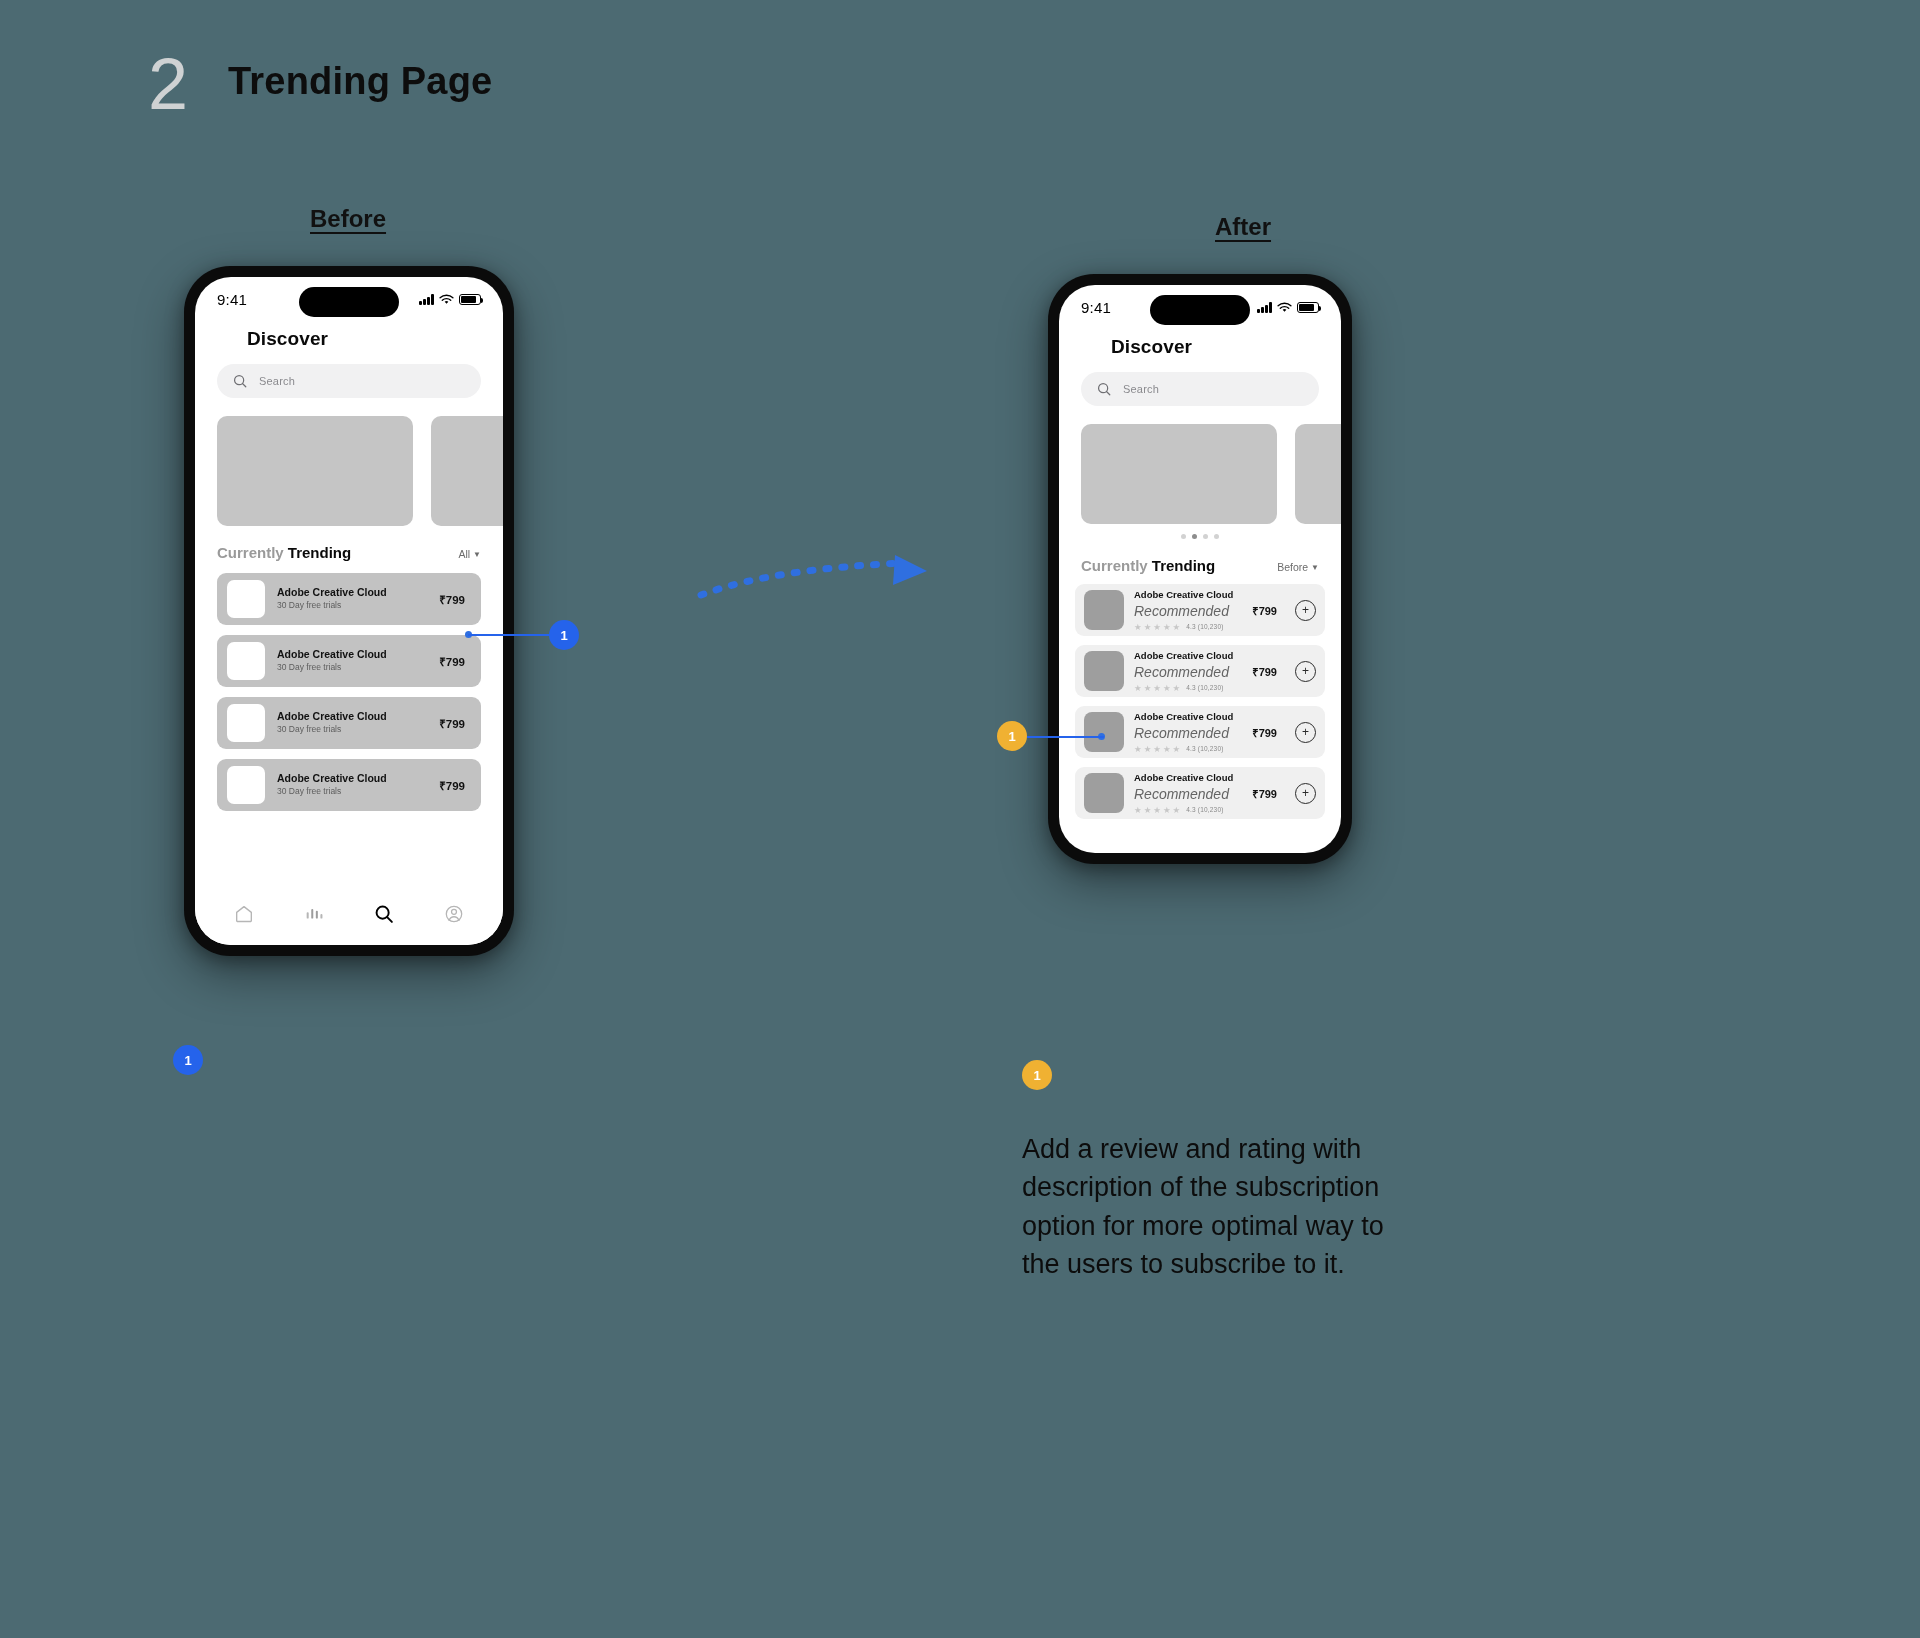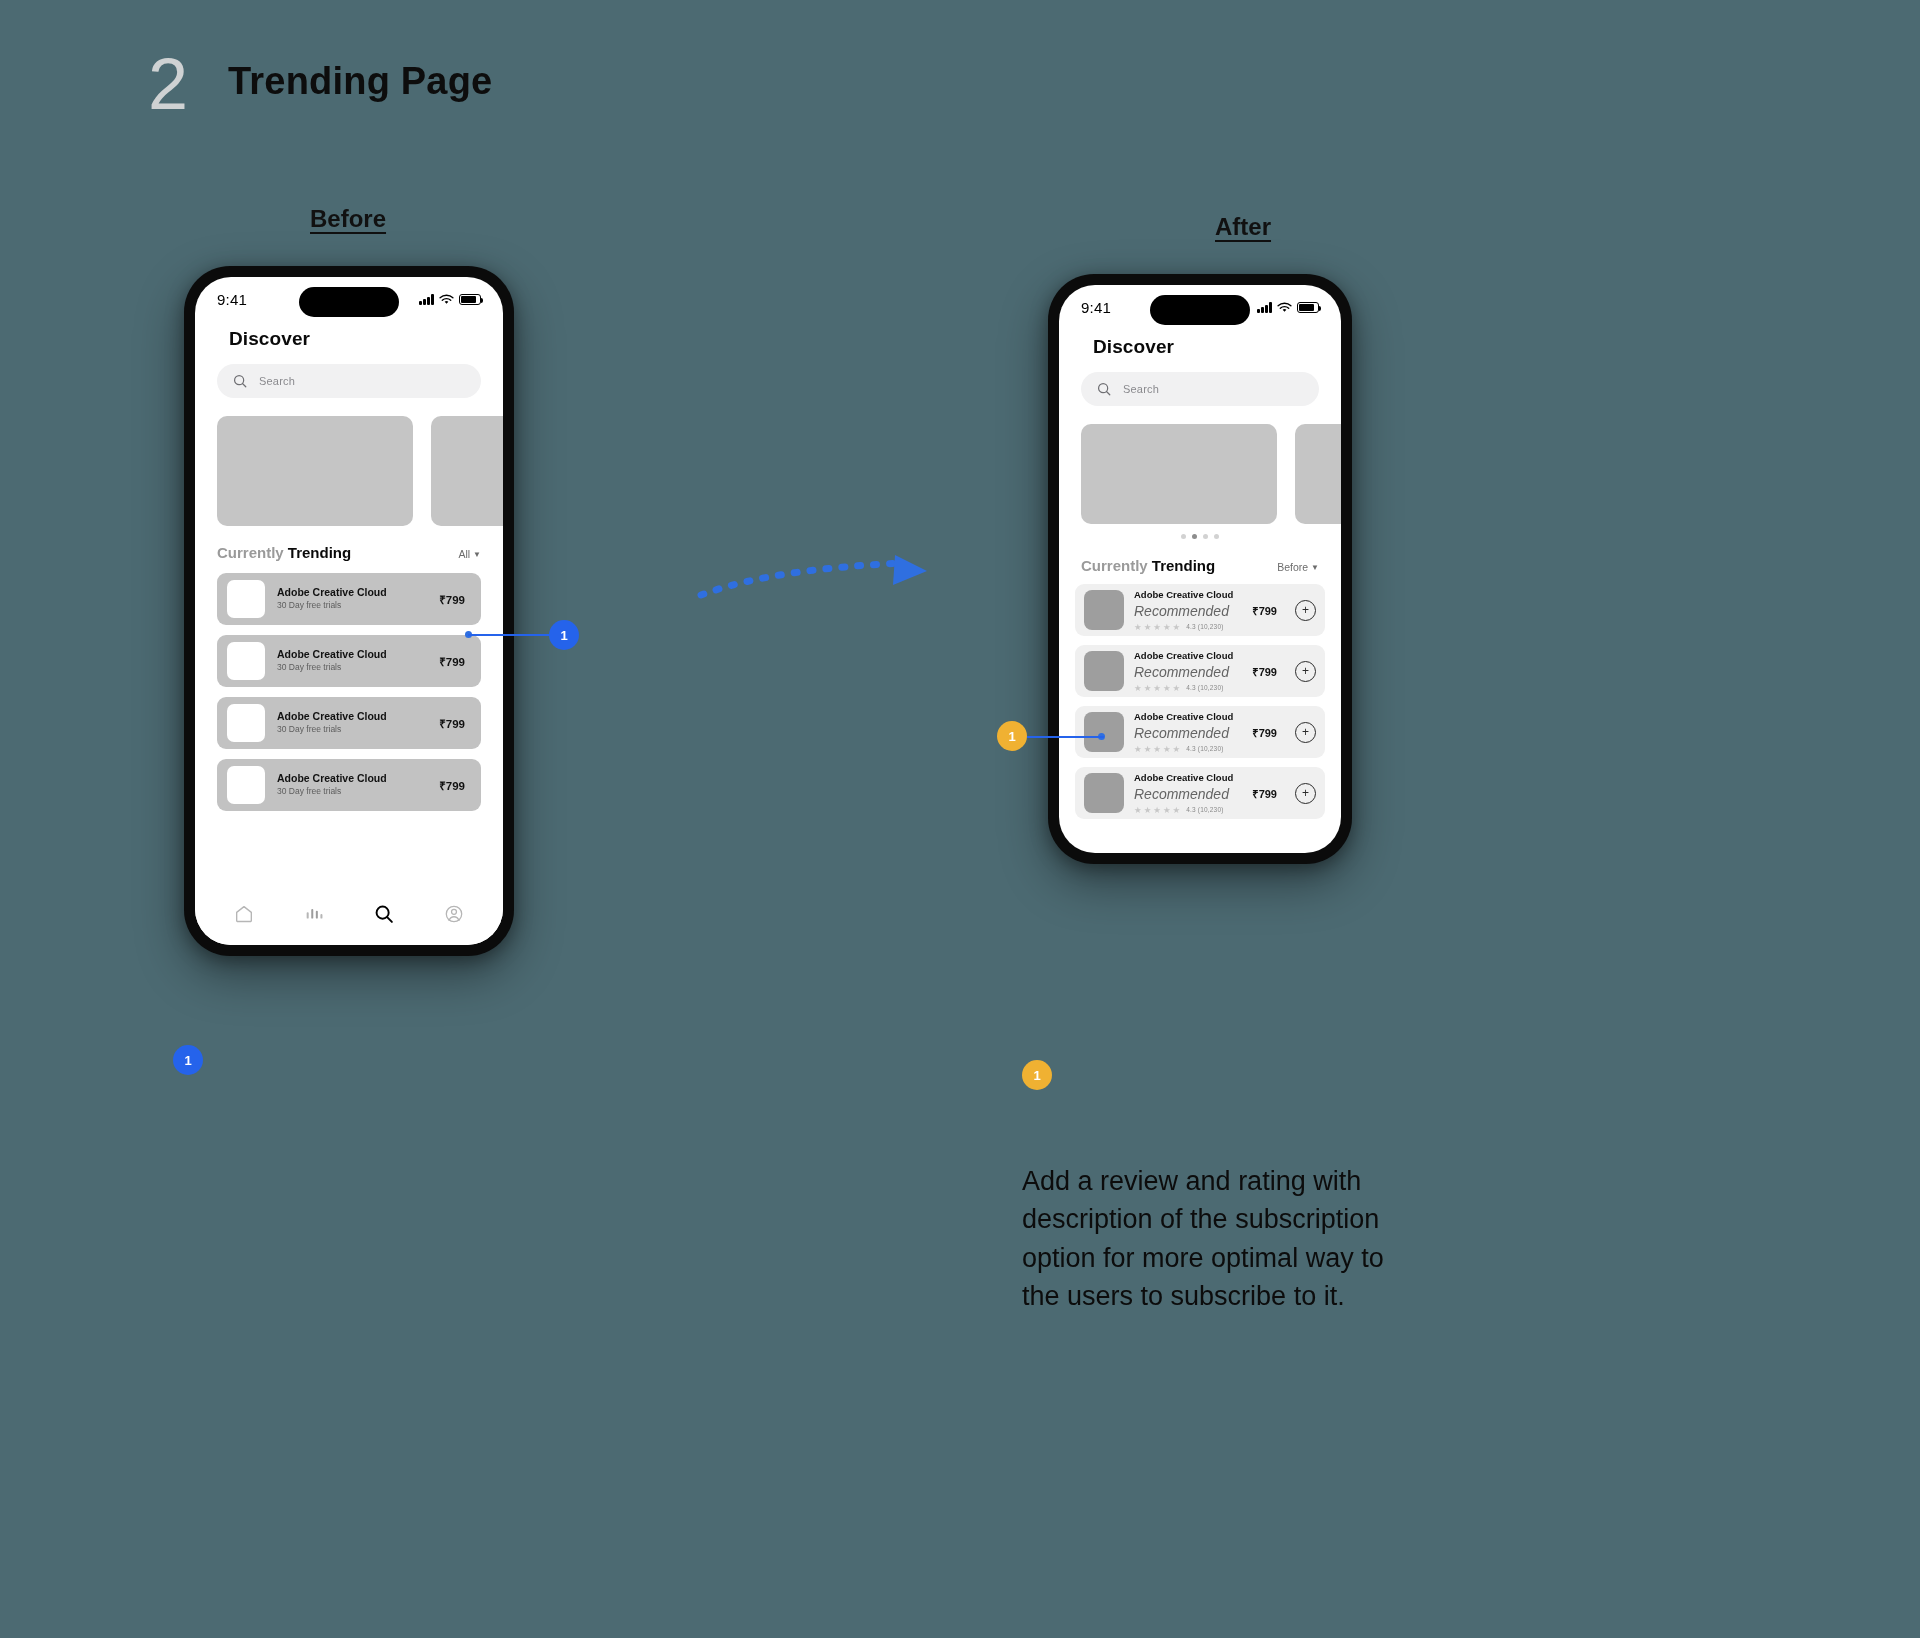--- a/index.html
+++ b/index.html
@@ -72,21 +72,21 @@
   .batt {
     width: 22px; height: 11px; border: 1.4px solid #000; border-radius: 3px;
     position: relative;
   }
   .batt::after{content:"";position:absolute;left:1.3px;top:1.3px;bottom:1.3px;right:4px;background:#000;border-radius:1px;}
   .batt::before{content:"";position:absolute;right:-3.4px;top:3px;width:2px;height:5px;background:#000;border-radius:0 2px 2px 0;}
 
   
   .scr-title {
     font-size: 19px; font-weight: 700; color: #0a0a0a;
-    padding: 14px 22px 0 34px; letter-spacing: .1px;
+    padding: 14px 22px 0 4px; letter-spacing: .1px; margin-left: 48px;
   }
   .search {
     margin: 14px 22px 0 22px;
     background: #f1f1f2; border-radius: 22px;
     height: 34px; display: flex; align-items: center; gap: 12px;
     padding: 0 16px;
   }
   .search .mag { flex: 0 0 auto; }
   .search .ph { font-size: 11px; color: #8a8a8e; font-weight: 500; letter-spacing:.2px; }
 
@@ -172,21 +172,21 @@
   }
   .dot.d1 { left: 465px; top: 631px; }
   .dot.d2 { left: 1098px; top: 733px; }
 
   
   .caption {
     position: absolute; font-size: 27px; line-height: 1.42; color: #0c0c0c;
     font-weight: 400;
   }
   .cap-left  { left: 173px; top: 1096px; width: 400px; }
-  .cap-right { left: 1022px; top: 1162px; width: 400px; }
+  .cap-right { left: 1022px; top: 1130px; width: 400px; }
 
   
   .arrow { position: absolute; left: 695px; top: 555px; width: 250px; height: 70px; }
 </style>
 </head>
 <body>
 
 <div class="page">
 
   <div class="hdr-num">2</div>

